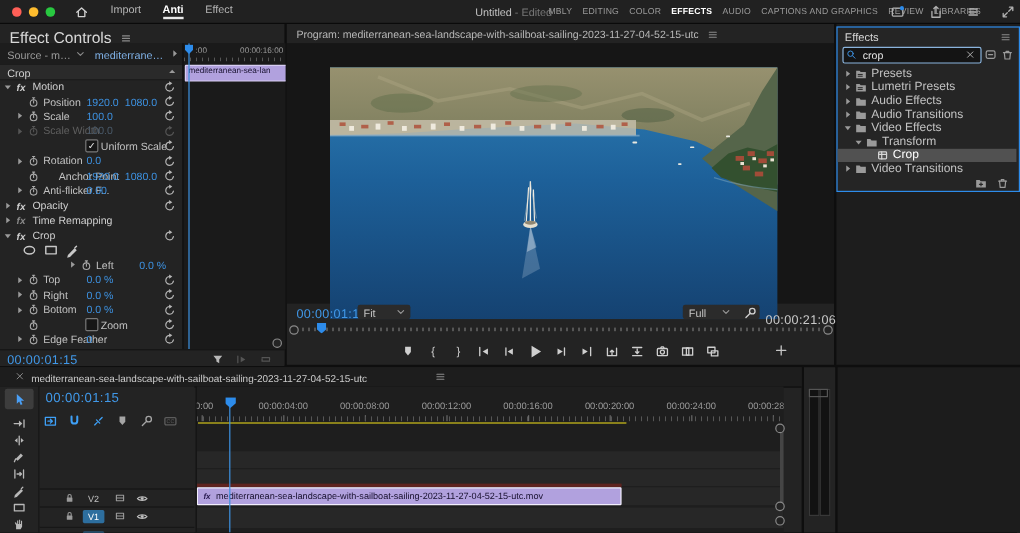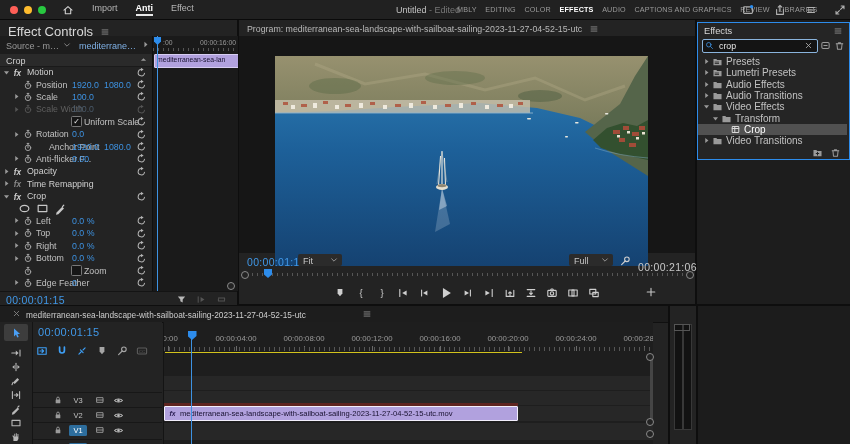--- a/index.html
+++ b/index.html
@@ -337,21 +337,21 @@
               <rect x="2" y="3.2" width="8" height="5.6"></rect>
             </svg>
           </span>
           <span class="icon" style="position: absolute; left: 54px; width: 13px; height: 13px; color: rgb(200, 200, 200);">
             <svg viewBox="0 0 12 12" fill="none" stroke="currentColor" stroke-width="1.1" stroke-linecap="round" stroke-linejoin="round">
               <path fill="currentColor" stroke="none" d="M2.4 9.6 7.6 4.4l1.6 1.6-5.2 5.2-2.2.6z"></path>
               <path d="M7.8 4.2 9 3"></path>
             </svg>
           </span>
         </div>
-        <div class="ecrow" style="top: 148.8px; height: 12.4px;">
+        <div class="ecrow" style="top: 148.8px; height: 12.4px; margin-left: 44px;">
           <span class="icon" style="position: absolute; left: 12px; width: 9px; height: 9px; color: rgb(154, 154, 154);">
             <svg viewBox="0 0 12 12" fill="none" stroke="currentColor" stroke-width="1.1" stroke-linecap="round" stroke-linejoin="round">
               <path fill="currentColor" stroke="none" d="M4.3 2.6 8.6 6l-4.3 3.4z"></path>
             </svg>
           </span>
           <span class="icon" style="position: absolute; left: 23px; width: 10px; height: 10px; color: rgb(168, 168, 168);">
             <svg viewBox="0 0 12 12" fill="none" stroke="currentColor" stroke-width="1.1" stroke-linecap="round" stroke-linejoin="round">
               <circle cx="6" cy="7" r="3.3"></circle>
               <path d="M6 7V4.9M4.9 1.7h2.2M6 1.7v1.6"></path>
             </svg>
@@ -601,21 +601,21 @@
     <div class="abs" style="left:0;top:233px;width:456px;height:15px">
       <span class="tc abs" style="left:8px;top:3px">00:00:01:15</span>
       <div class="abs" style="left:59px;top:1px;width:44px;height:12px;background:#2b2b2b;border-radius:2px">
         <span class="abs" style="left:5px;top:1.5px;color:#c5c5c5">Fit</span>
         <span class="icon abs" style="left:31px;top:1px;width:10px;height:10px;color:#9a9a9a">
             <svg viewBox="0 0 12 12" fill="none" stroke="currentColor" stroke-width="1.1" stroke-linecap="round" stroke-linejoin="round">
               <path d="M3.2 4.6 6 7.4l2.8-2.8"></path>
             </svg>
           </span>
       </div>
-      <div class="abs" style="left:330px;top:1px;width:44px;height:12px;background:#2b2b2b;border-radius:2px">
+      <div class="abs" style="left:330px;top:1px;width:64px;height:12px;background:#2b2b2b;border-radius:2px">
         <span class="abs" style="left:5px;top:1.5px;color:#c5c5c5">Full</span>
         <span class="icon abs" style="left:31px;top:1px;width:10px;height:10px;color:#9a9a9a">
             <svg viewBox="0 0 12 12" fill="none" stroke="currentColor" stroke-width="1.1" stroke-linecap="round" stroke-linejoin="round">
               <path d="M3.2 4.6 6 7.4l2.8-2.8"></path>
             </svg>
           </span>
       </div>
       <span class="icon abs" style="left:380px;top:1.5px;color:#cfcfcf">
           <svg viewBox="0 0 12 12" fill="none" stroke="currentColor" stroke-width="1.1" stroke-linecap="round" stroke-linejoin="round">
             <path d="M2.6 9.6 6.2 6"></path>
@@ -981,41 +981,20 @@
             </svg>
           </span>
           <span class="icon" style="width: 12px; height: 12px; color: rgb(92, 92, 92);">
             <svg viewBox="0 0 12 12" fill="none" stroke="currentColor" stroke-width="1.1" stroke-linecap="round" stroke-linejoin="round">
               <rect x="1.4" y="3" width="9.2" height="6" rx="1"></rect>
               <text x="6" y="7.8" font-size="4.4" text-anchor="middle" stroke="none" fill="currentColor">CC</text>
             </svg>
           </span>
         </div>
       <div id="tl-tracks" class="abs" style="left:0;top:0;width:129px;height:122px">
-          <div style="position: absolute; left: 0px; top: 70px; width: 129px; height: 14px; border-top: 1px solid rgb(23, 23, 23);">
-            <span class="icon" style="position: absolute; left: 20px; top: 2px; width: 10px; height: 10px; color: rgb(154, 154, 154);">
-              <svg viewBox="0 0 12 12" fill="none" stroke="currentColor" stroke-width="1.1" stroke-linecap="round" stroke-linejoin="round">
-                <rect fill="currentColor" stroke="none" x="3.2" y="5.4" width="5.6" height="4.4" rx="0.6"></rect>
-                <path d="M4.4 5.4V4.1a1.6 1.6 0 0 1 3.2 0v1.3"></path>
-              </svg>
-            </span>
-            <div class="badge" style="left: 36px; top: 2px;">V3</div>
-            <span class="icon" style="position: absolute; left: 62px; top: 2px; width: 10px; height: 10px; color: rgb(154, 154, 154);">
-              <svg viewBox="0 0 12 12" fill="none" stroke="currentColor" stroke-width="1.1" stroke-linecap="round" stroke-linejoin="round">
-                <rect x="2.4" y="3.2" width="7.2" height="5.6"></rect>
-                <path d="M2.4 6h7.2"></path>
-              </svg>
-            </span>
-            <span class="icon" style="position: absolute; left: 80px; top: 2px; width: 11px; height: 11px; color: rgb(192, 192, 192);">
-              <svg viewBox="0 0 12 12" fill="none" stroke="currentColor" stroke-width="1.1" stroke-linecap="round" stroke-linejoin="round">
-                <path d="M1.7 6C3.1 3.9 8.9 3.9 10.3 6 8.9 8.1 3.1 8.1 1.7 6z"></path>
-                <circle fill="currentColor" stroke="none" cx="6" cy="6" r="1.3"></circle>
-              </svg>
-            </span>
-          </div>
           <div style="position: absolute; left: 0px; top: 85px; width: 129px; height: 14px; border-top: 1px solid rgb(23, 23, 23);">
             <span class="icon" style="position: absolute; left: 20px; top: 2px; width: 10px; height: 10px; color: rgb(154, 154, 154);">
               <svg viewBox="0 0 12 12" fill="none" stroke="currentColor" stroke-width="1.1" stroke-linecap="round" stroke-linejoin="round">
                 <rect fill="currentColor" stroke="none" x="3.2" y="5.4" width="5.6" height="4.4" rx="0.6"></rect>
                 <path d="M4.4 5.4V4.1a1.6 1.6 0 0 1 3.2 0v1.3"></path>
               </svg>
             </span>
             <div class="badge" style="left: 36px; top: 2px;">V2</div>
             <span class="icon" style="position: absolute; left: 62px; top: 2px; width: 10px; height: 10px; color: rgb(154, 154, 154);">
               <svg viewBox="0 0 12 12" fill="none" stroke="currentColor" stroke-width="1.1" stroke-linecap="round" stroke-linejoin="round">

